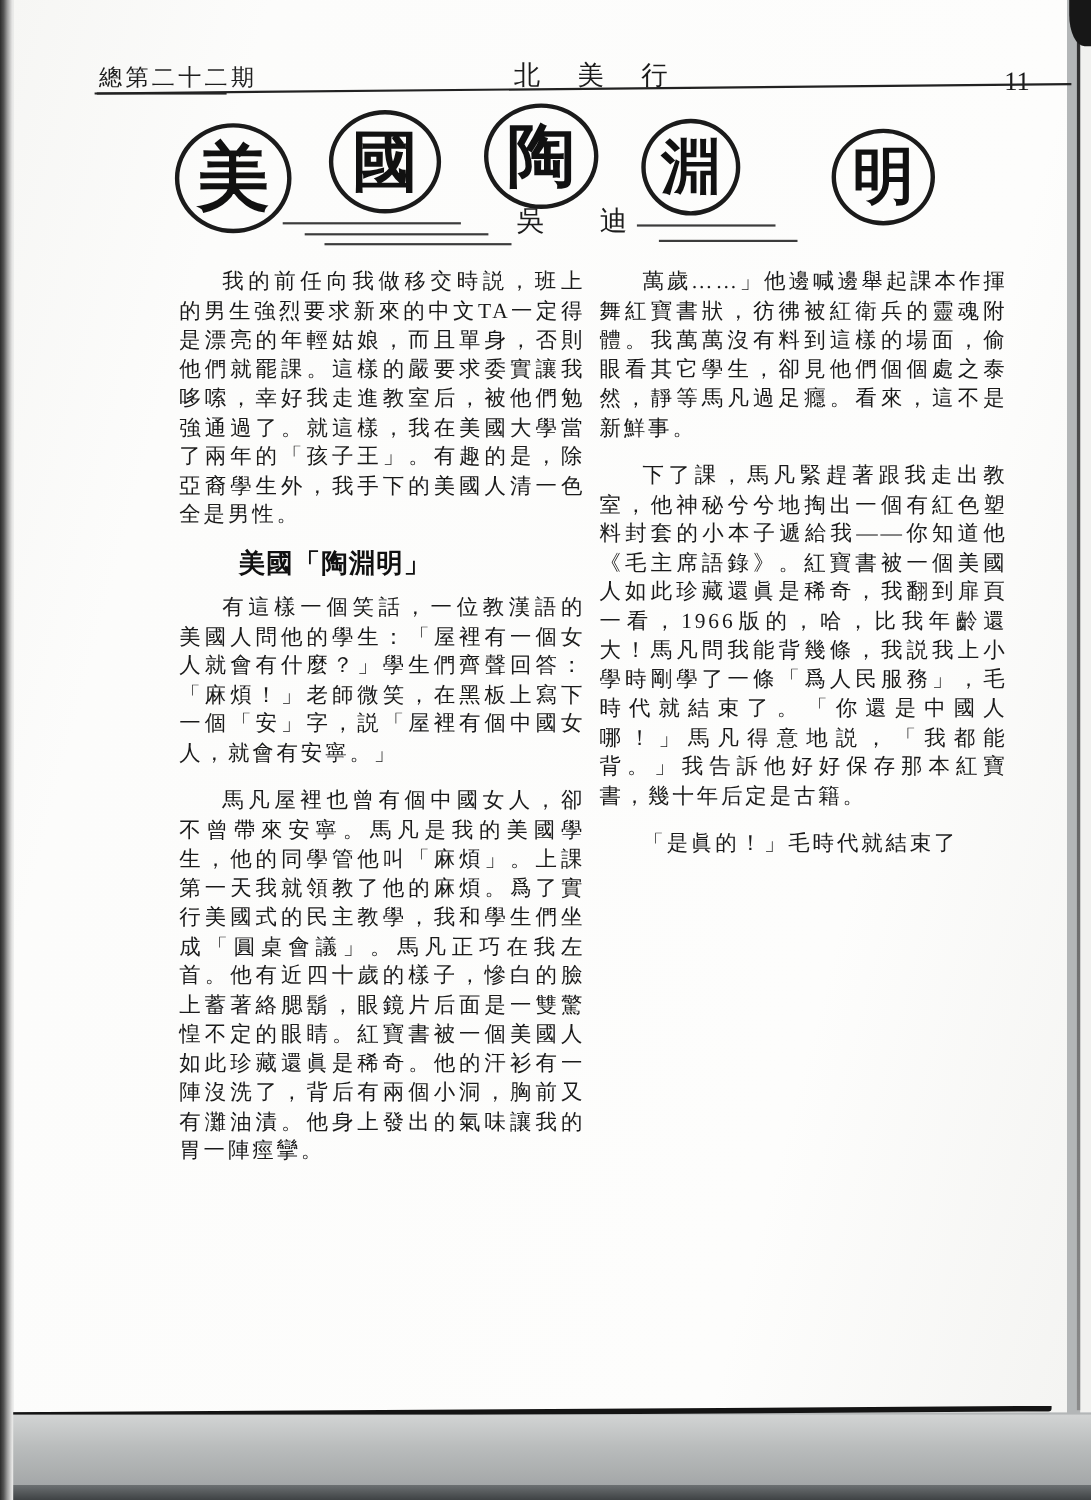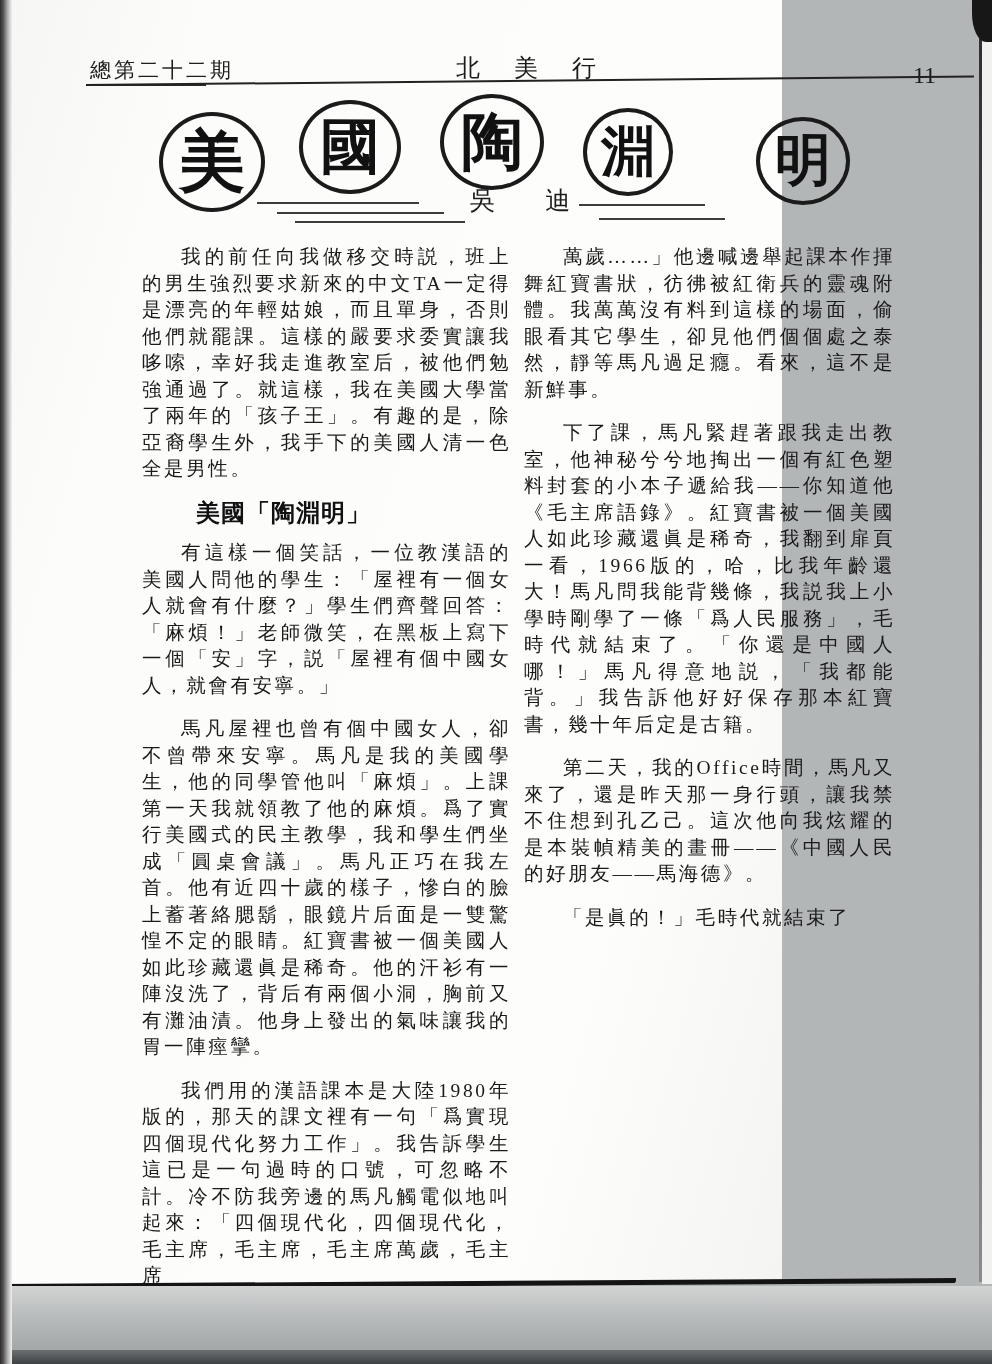--- a/index.html
+++ b/index.html
@@ -4,21 +4,21 @@
 <style>
   * { margin:0; padding:0; box-sizing:border-box; }
   html,body { width:992px; height:1364px; }
   body {
     position:relative;
     background:#b3b6b7;
     font-family:"Liberation Serif", serif;
     overflow:hidden;
   }
   .page {
-    position:absolute; left:12px; top:0; width:770px; height:1284px;
+    position:absolute; left:12px; top:0; width:958px; height:1284px;
     background:linear-gradient(105deg,#f6f6f4 0%, #fcfcfb 18%, #fdfdfc 75%, #f4f4f2 100%);
   }
   
   .edge-left {
     position:absolute; left:0; top:0; width:12px; height:1364px;
     background:linear-gradient(to right,#2c2c2c 0%, #565656 28%, #9b9b9b 55%, #d9d9d8 85%, #efefee 100%);
   }
   .edge-right-line {
     position:absolute; left:979px; top:34px; width:3px; height:1248px;
     background:linear-gradient(#2f2f2f,#6a6a6a 60%, #8a8a8a);
@@ -45,21 +45,21 @@
   }
   
   .hdr-issue {
     position:absolute; left:78px; top:56px;
     font-size:21px; letter-spacing:3px; color:#1e1e1e;
   }
   .hdr-issue-underline {
     position:absolute; left:76px; top:84px; width:118px; height:2px; background:#2a2a2a;
   }
   .hdr-title {
-    position:absolute; left:444px; top:52px;
+    position:absolute; left:455px; top:52px;
     font-size:24px; letter-spacing:14px; color:#1b1b1b;
   }
   .hdr-pagenum {
     position:absolute; left:901px; top:62px;
     font-size:24px; color:#1b1b1b;
   }
   .hdr-rule {
     position:absolute; left:74px; top:84px; width:888px; height:2px;
     background:#222; transform:rotate(-0.55deg); transform-origin:left center;
   }
@@ -82,20 +82,21 @@
   .tl1 { left:245px; top:202px; width:162px; }
   .tl2 { left:265px; top:212px; width:167px; }
   .tl3 { left:283px; top:221px; width:170px; }
   .tr1 { left:567px; top:204px; width:126px; }
   .tr2 { left:587px; top:218px; width:126px; }
   
   .col {
     position:absolute; top:244px; color:#1a1a1a;
     font-size:19.5px; line-height:26.5px; letter-spacing:2.6px;
     text-align:justify;
+    margin-left:21px;
   }
   .col-left  { left:130px; width:369px; }
   .col-right { left:512px; width:371px; }
   .col p { text-indent:2em; margin-bottom:17px; }
   .col p:last-child { margin-bottom:0; }
   .sec-heading {
     font-family:"Liberation Sans", sans-serif;
     font-weight:700; font-size:24px; letter-spacing:1px;
     margin:6px 0 14px 54px; color:#111; text-indent:0;
   }
@@ -135,27 +136,25 @@
     <div class="tline tr1"></div>
     <div class="tline tr2"></div>
     <span class="author">吳 迪</span>
   </div>
 
   <div class="col col-left">
     <p>我的前任向我做移交時説，班上的男生強烈要求新來的中文TA一定得是漂亮的年輕姑娘，而且單身，否則他們就罷課。這樣的嚴要求委實讓我哆嗦，幸好我走進教室后，被他們勉強通過了。就這樣，我在美國大學當了兩年的「孩子王」。有趣的是，除亞裔學生外，我手下的美國人清一色全是男性。</p>
     <div class="sec-heading">美國「陶淵明」</div>
     <p>有這樣一個笑話，一位教漢語的美國人問他的學生：「屋裡有一個女人就會有什麼？」學生們齊聲回答：「麻煩！」老師微笑，在黑板上寫下一個「安」字，説「屋裡有個中國女人，就會有安寧。」</p>
     <p>馬凡屋裡也曾有個中國女人，卻不曾帶來安寧。馬凡是我的美國學生，他的同學管他叫「麻煩」。上課第一天我就領教了他的麻煩。爲了實行美國式的民主教學，我和學生們坐成「圓桌會議」。馬凡正巧在我左首。他有近四十歲的樣子，慘白的臉上蓄著絡腮鬍，眼鏡片后面是一雙驚惶不定的眼睛。紅寶書被一個美國人如此珍藏還眞是稀奇。他的汗衫有一陣沒洗了，背后有兩個小洞，胸前又有灘油漬。他身上發出的氣味讓我的胃一陣痙攣。</p>
-    <p>我們用的漢語課本是大陸1980年版的，那天的課文裡有一句「爲實現四個現代化努力工作」。我告訴學生這已是一句過時的口號，可忽略不計。冷不防我旁邊的馬凡觸電似地叫起來：「四個現代化，四個現代化，毛主席，毛主席，毛主席萬歲，毛主席</p>
   </div>
 
   <div class="col col-right">
     <p>萬歲……」他邊喊邊舉起課本作揮舞紅寶書狀，彷彿被紅衛兵的靈魂附體。我萬萬沒有料到這樣的場面，偷眼看其它學生，卻見他們個個處之泰然，靜等馬凡過足癮。看來，這不是新鮮事。</p>
     <p>下了課，馬凡緊趕著跟我走出教室，他神秘兮兮地掏出一個有紅色塑料封套的小本子遞給我——你知道他《毛主席語錄》。紅寶書被一個美國人如此珍藏還眞是稀奇，我翻到扉頁一看，1966版的，哈，比我年齡還大！馬凡問我能背幾條，我説我上小學時剛學了一條「爲人民服務」，毛時代就結束了。「你還是中國人哪！」馬凡得意地説，「我都能背。」我告訴他好好保存那本紅寶書，幾十年后定是古籍。</p>
-    <p>第二天，我的Office時間，馬凡又來了，還是昨天那一身行頭，讓我禁不住想到孔乙己。這次他向我炫耀的是本裝幀精美的畫冊——《中國人民的好朋友——馬海德》。</p>
     <p>「是眞的！」毛時代就結束了</p>
   </div>
 
 </div>
 
 <div class="edge-right-margin"></div>
 <div class="edge-right-line"></div>
 <div class="corner-shadow"></div>
 <div class="bottom-edge"></div>
 <div class="scan-gap"></div>

